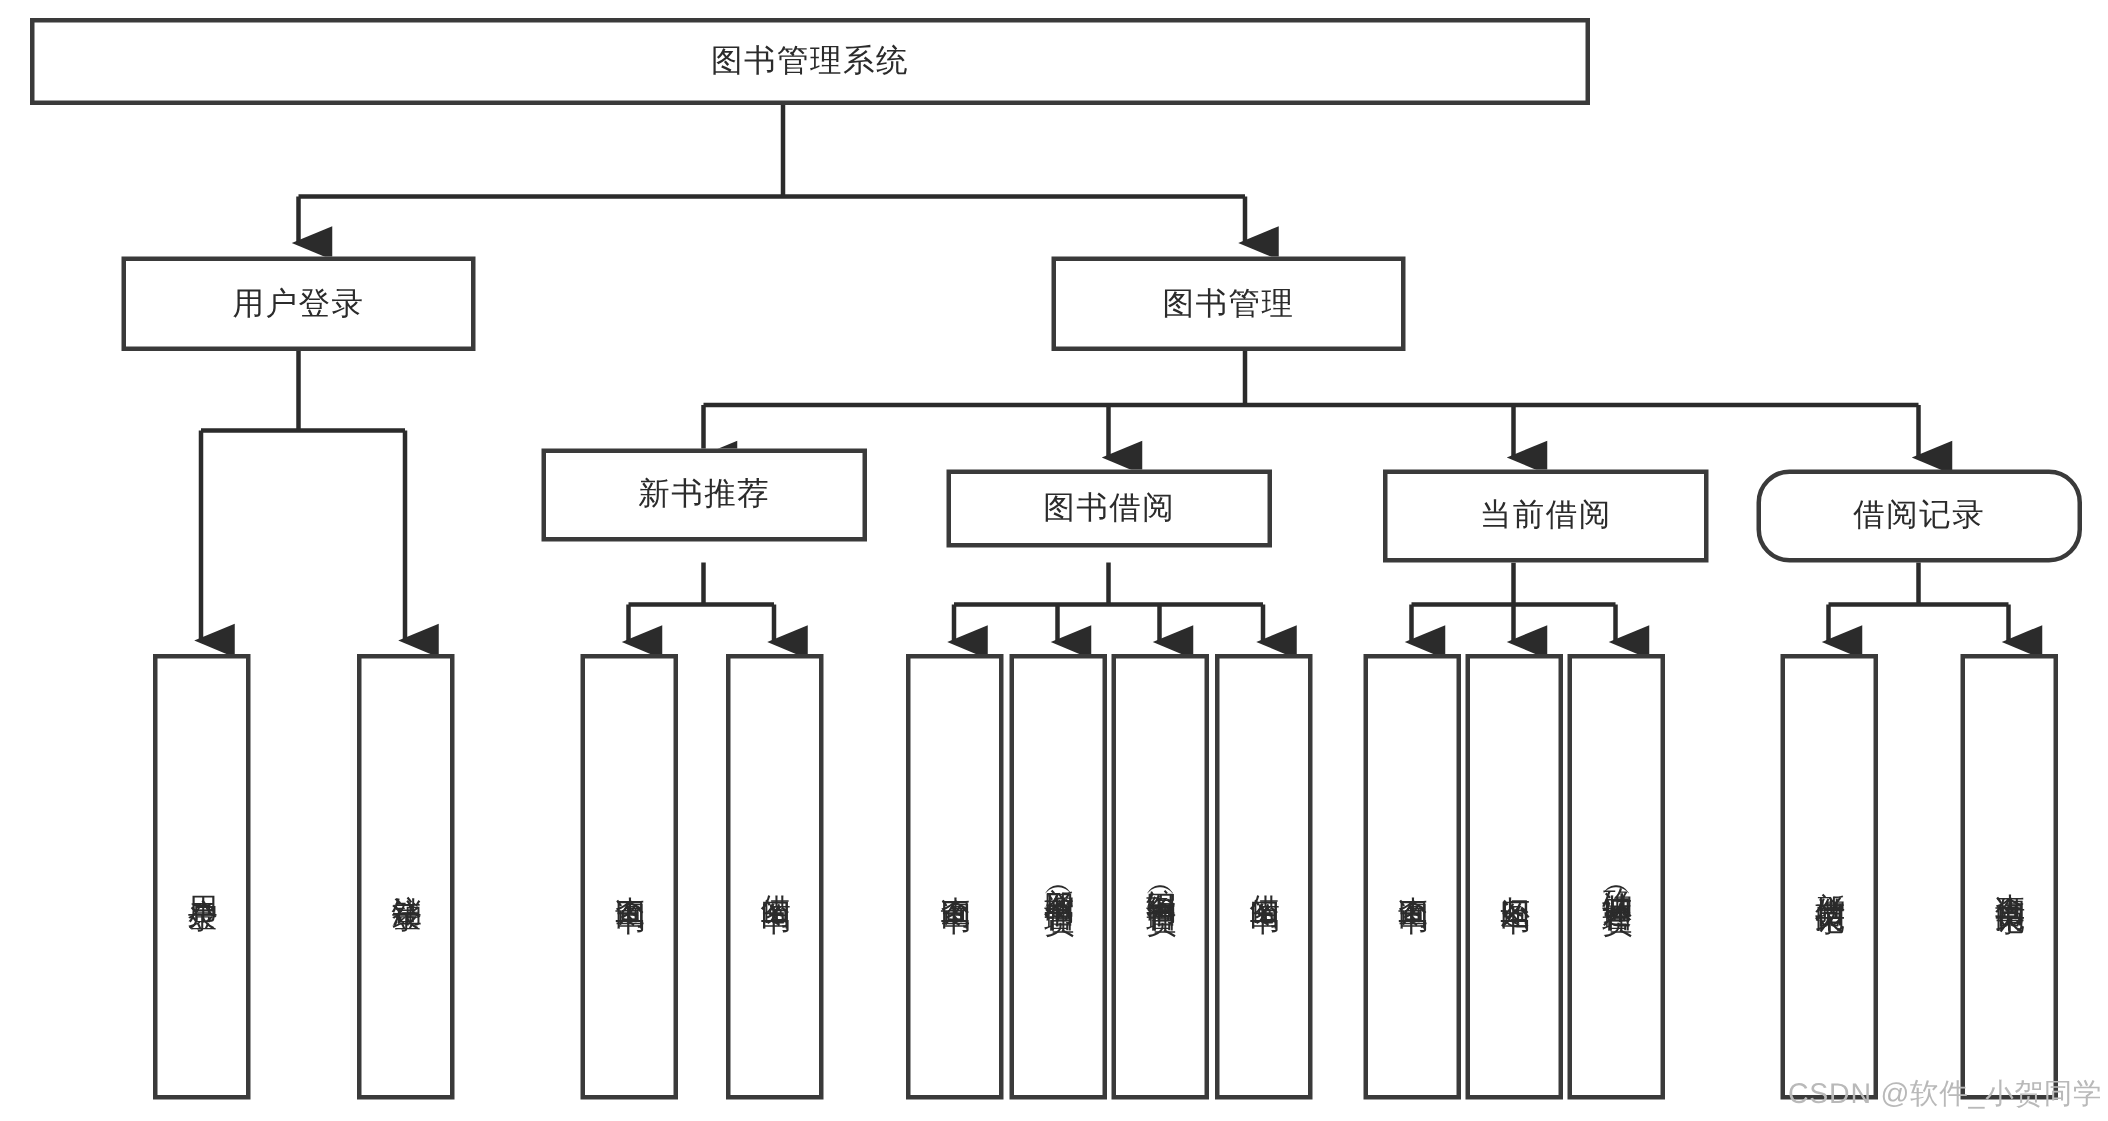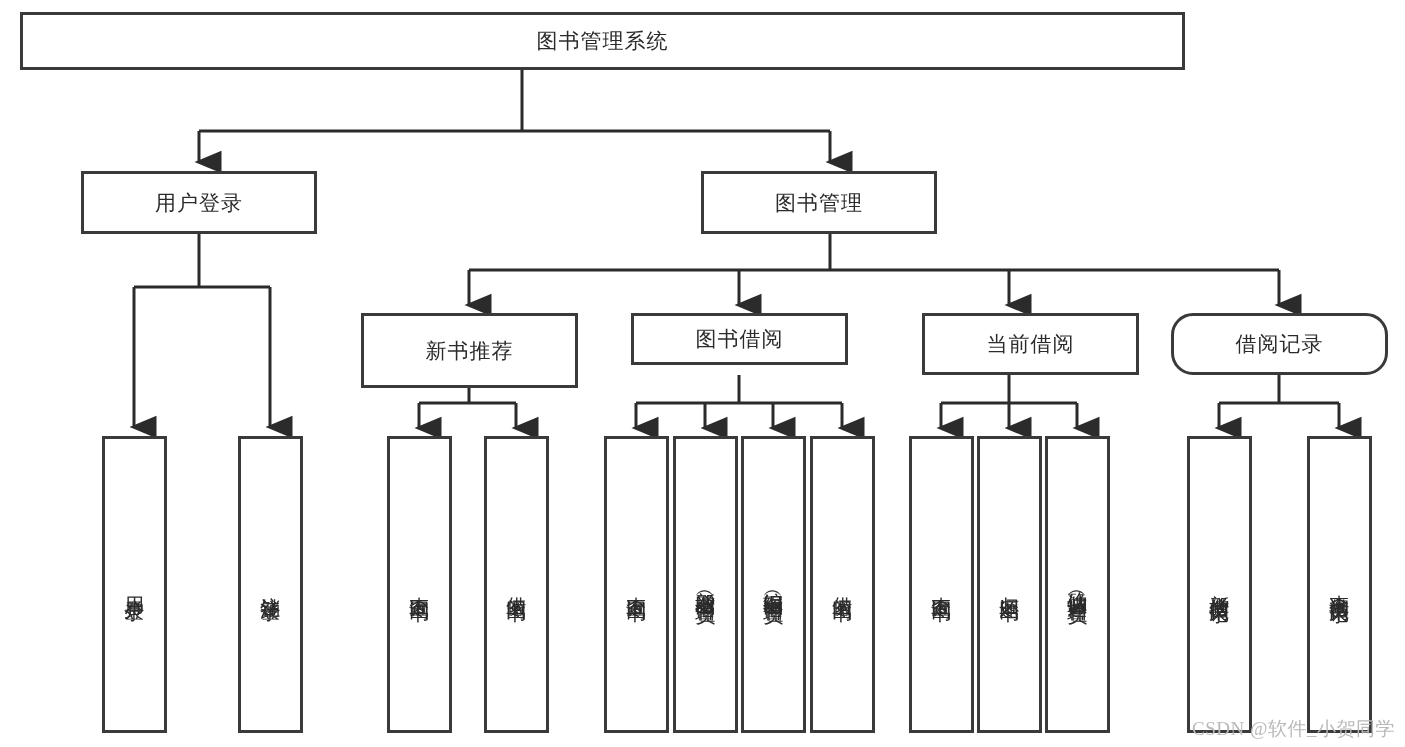--- a/index.html
+++ b/index.html
@@ -110,32 +110,32 @@
       <path d="M 1009 403 L 1009 428" marker-end="url(#arrow)"></path>
       <path d="M 1077 403 L 1077 428" marker-end="url(#arrow)"></path>
 
       <path d="M 1279 375 L 1279 403"></path>
       <path d="M 1219 403 L 1339 403"></path>
       <path d="M 1219 403 L 1219 428" marker-end="url(#arrow)"></path>
       <path d="M 1339 403 L 1339 428" marker-end="url(#arrow)"></path>
     </g>
   </svg>
 
-  <div class="node horiz" style="left:20px; top:12px; width:1165px; height:58px;text-align:center;">
+  <div class="node horiz" style="left:20px; top:12px; width:1040px; height:58px;text-align:center;">
     <span class="lbl">图书管理系统</span>
   </div>
 
   <div class="node horiz" style="left:81px; top:171px; width:236px; height:63px;">
     <span class="lbl">用户登录</span>
   </div>
   <div class="node horiz" style="left:701px; top:171px; width:236px; height:63px;">
     <span class="lbl">图书管理</span>
   </div>
 
-  <div class="node horiz" style="left:361px; top:313px; width:217px; height:75px;">
+  <div class="node horiz" style="left:361px; top:299px; width:217px; height:62px;">
     <span class="lbl">新书推荐</span>
   </div>
   <div class="node horiz" style="left:631px; top:313px; width:217px; height:52px;">
     <span class="lbl">图书借阅</span>
   </div>
   <div class="node horiz" style="left:922px; top:313px; width:217px; height:62px;">
     <span class="lbl">当前借阅</span>
   </div>
   <div class="node horiz" style="left:1171px; top:313px; width:217px; height:62px;border-radius:22px;">
     <span class="lbl">借阅记录</span>
@@ -178,15 +178,15 @@
     <span class="lbl">确认归还（管理员）</span>
   </div>
 
   <div class="node vert" style="left:1187px; top:436px; width:65px; height:297px;">
     <span class="lbl">新增借阅记录</span>
   </div>
   <div class="node vert" style="left:1307px; top:436px; width:65px; height:297px;">
     <span class="lbl">查询借阅记录</span>
   </div>
 
-  <div class="watermark" style="left:1192px; top:716px;font-family:Liberation Serif, serif;">CSDN @软件_小贺同学</div>
+  <div class="watermark" style="left:1192px; top:716px;">CSDN @软件_小贺同学</div>
 
 </div>
 
 </body></html>

